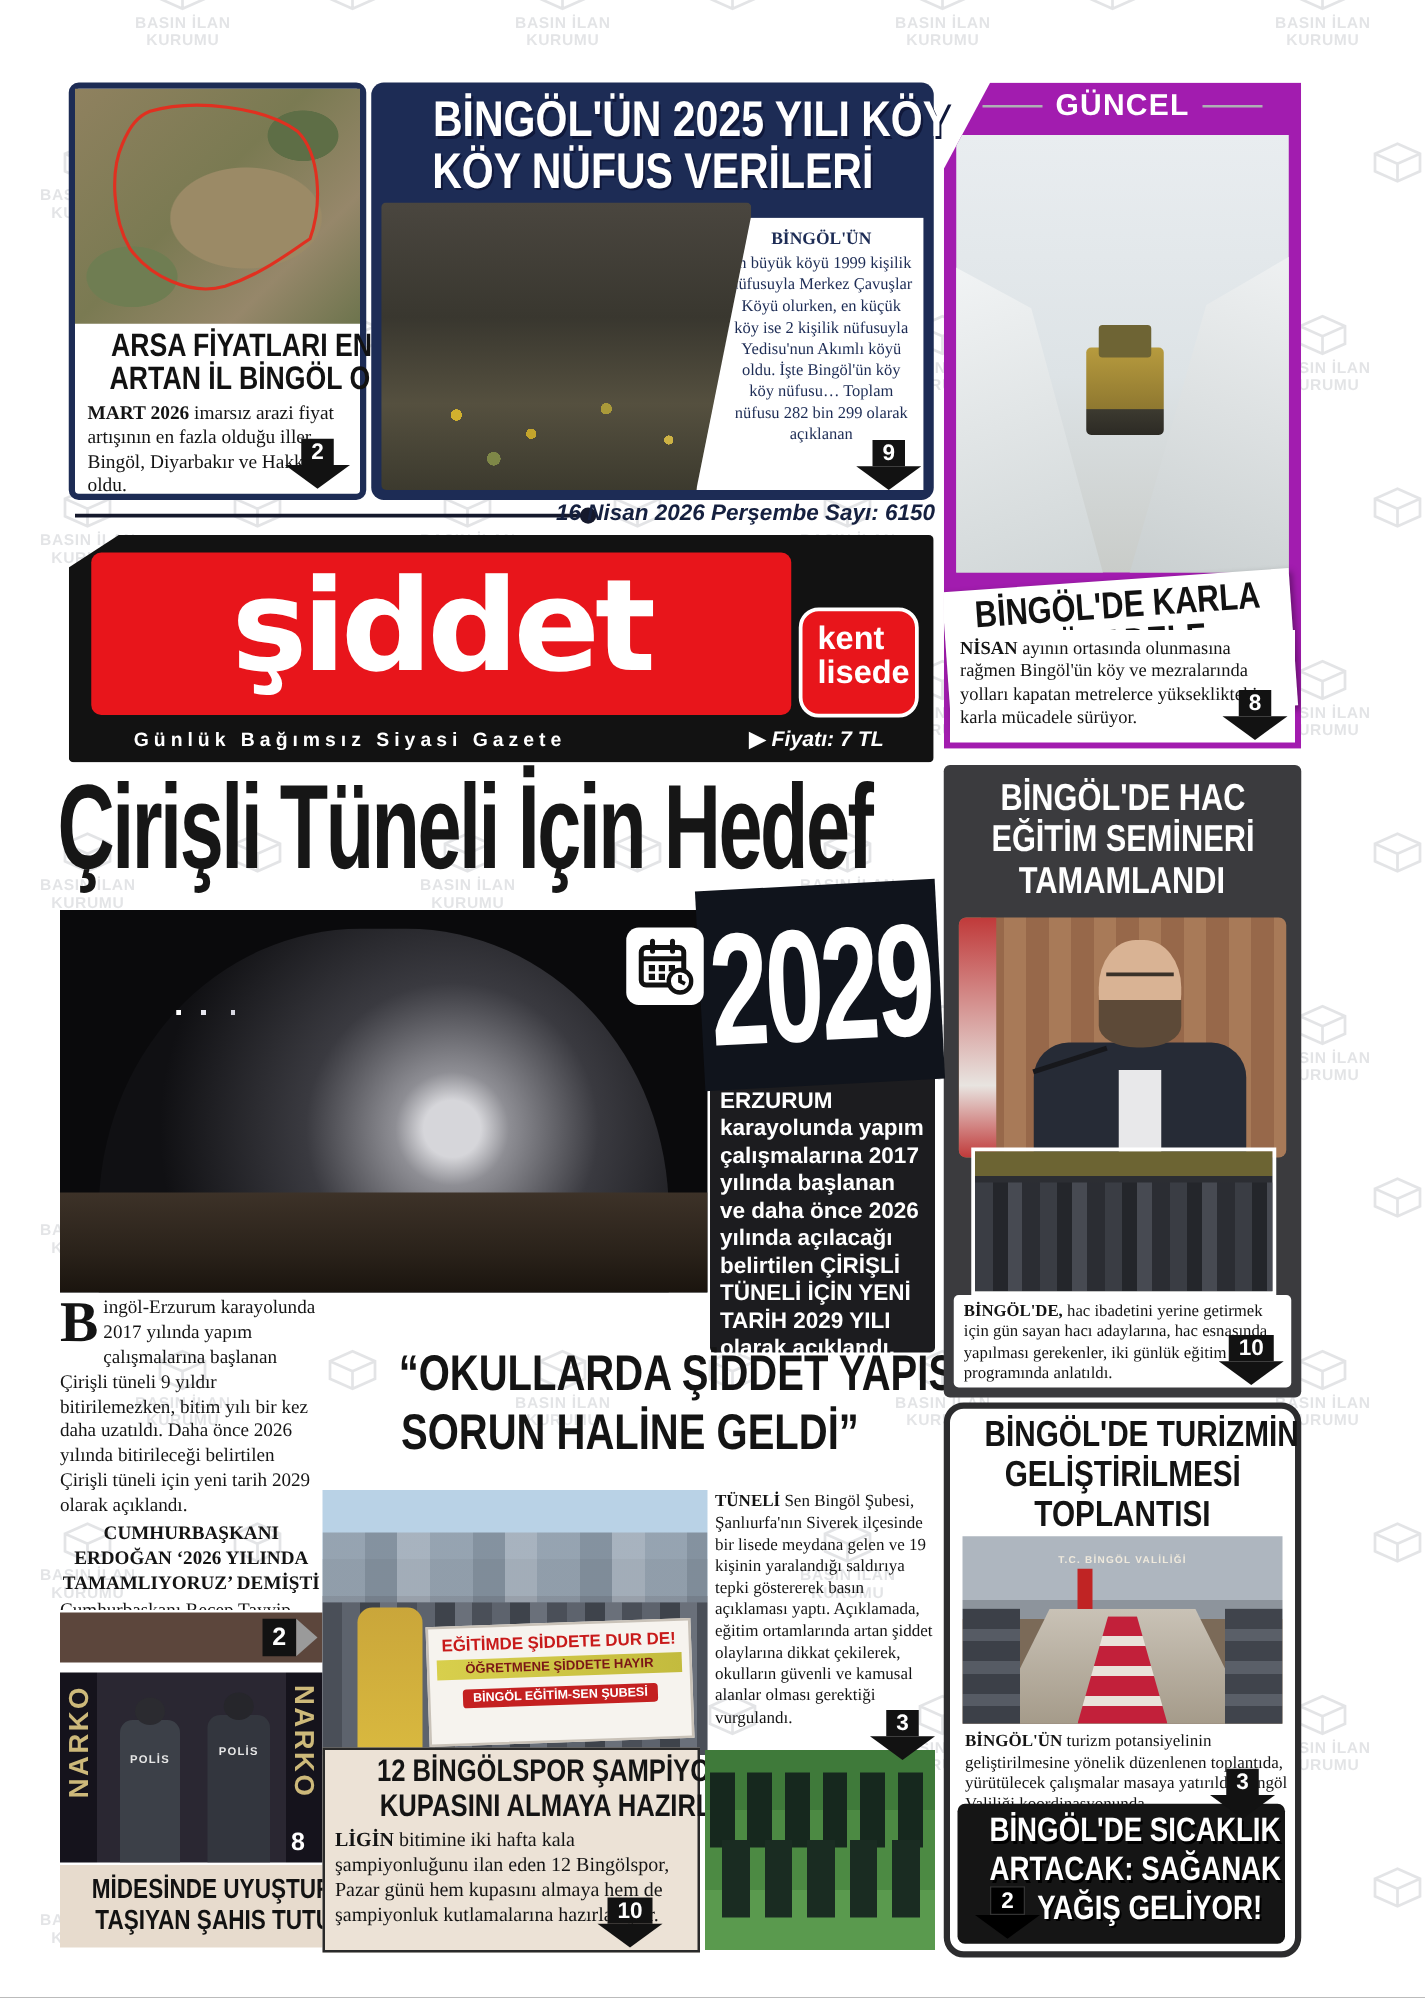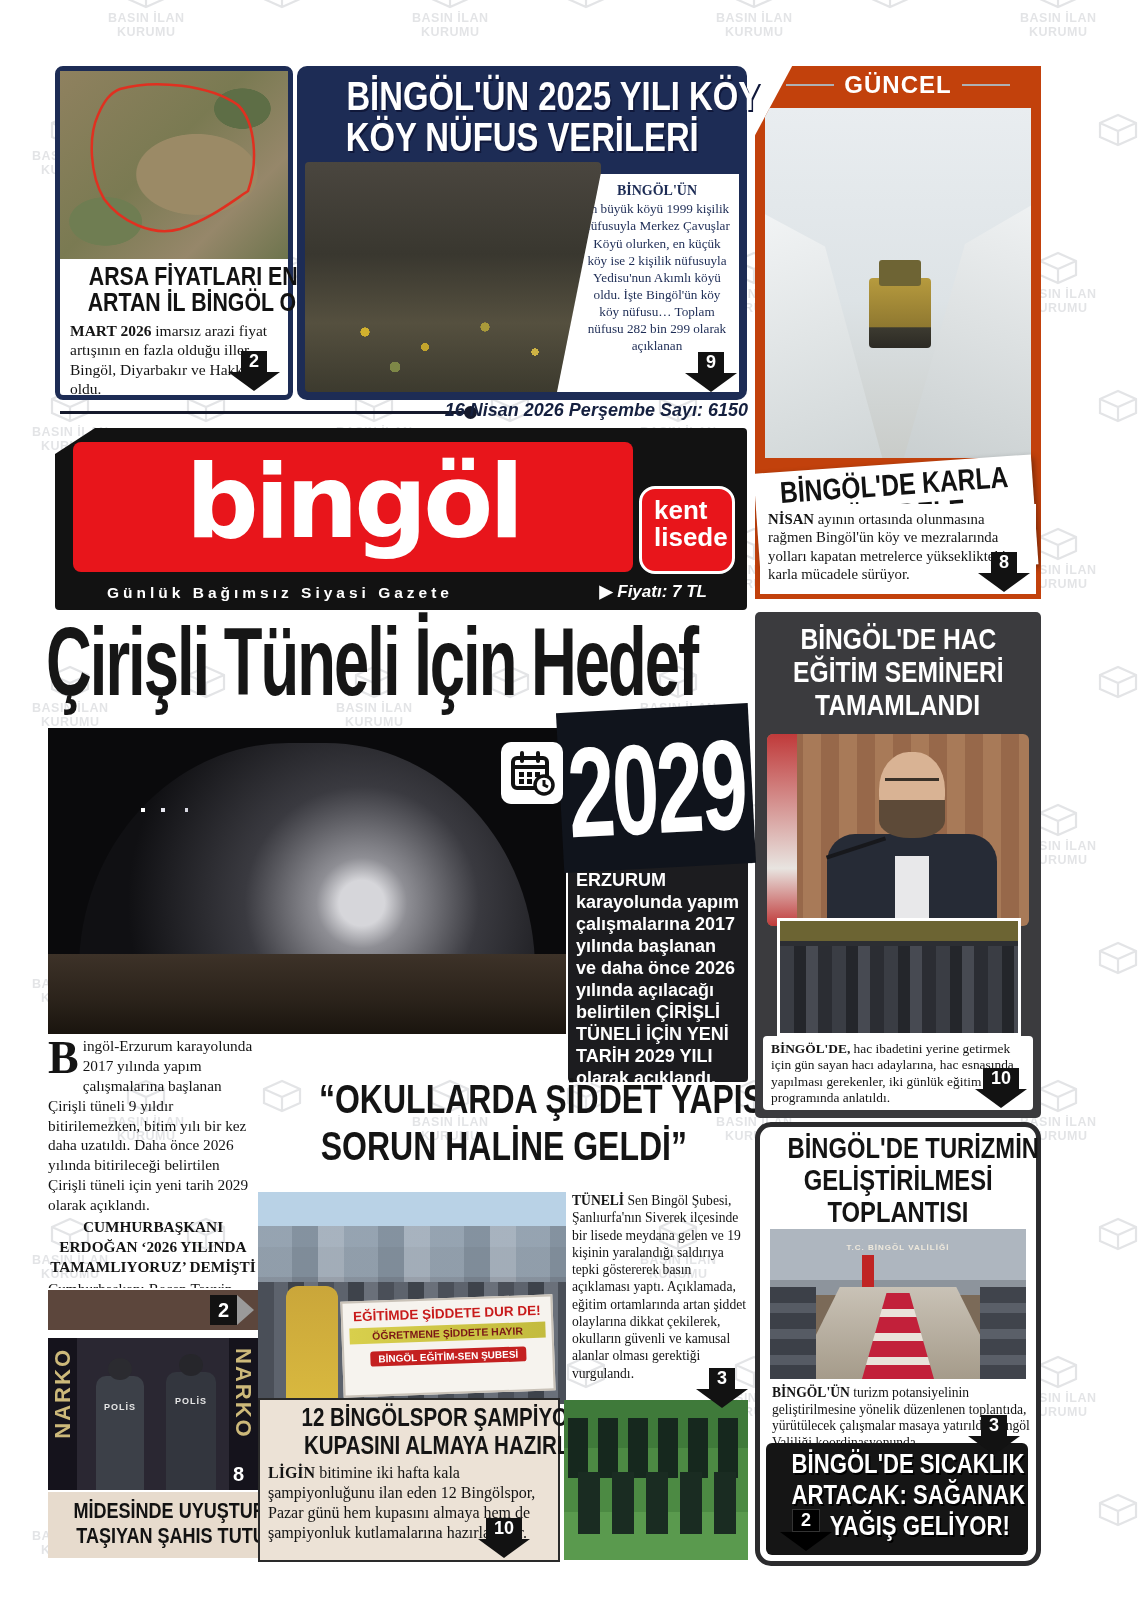--- a/index.html
+++ b/index.html
@@ -622,21 +622,21 @@
         <b style="font-size:14px;">BİNGÖL'ÜN</b><br>
         <span>en büyük köyü 1999 kişilik nüfusuyla Merkez Çavuşlar Köyü olurken, en küçük köy ise 2 kişilik nüfusuyla Yedisu'nun Akımlı köyü oldu. İşte Bingöl'ün köy köy nüfusu… Toplam nüfusu 282 bin 299 olarak açıklanan</span>
       </p>
       <div class="pa" style="right:2px;bottom:0;">
         <span class="pa-n">9</span>
         <span class="pa-t"></span>
       </div>
     </div>
   </div>
 
-  <div class="abs z" style="left:755px;top:66px;width:286px;height:533px;background:#c2410c;
+  <div class="abs z" style="left:755px;top:66px;width:286px;height:533px;background:#a21caf;
               clip-path:polygon(13% 0,100% 0,100% 100%,0 100%,0 13%);">
     <div style="display:flex;align-items:center;justify-content:center;gap:10px;height:38px;">
       <span style="width:48px;height:2px;background:#aeb0b4;"></span>
       <span style="color:#fff;font-weight:800;font-size:24px;letter-spacing:1px;">GÜNCEL</span>
       <span style="width:48px;height:2px;background:#aeb0b4;"></span>
     </div>
     <div style="position:absolute;left:10px;top:42px;width:266px;height:350px;overflow:hidden;background:linear-gradient(180deg,#e9edf0 0%,#dde3e6 55%,#c9ccc9 100%);">
       <div style="position:absolute;left:-30px;top:90px;width:150px;height:270px;background:linear-gradient(160deg,#f4f6f7,#cfd5d6);clip-path:polygon(0 0,60% 18%,100% 100%,0 100%);"></div>
       <div style="position:absolute;right:-30px;top:80px;width:160px;height:280px;background:linear-gradient(200deg,#f2f4f5,#c8cecf);clip-path:polygon(40% 20%,100% 0,100% 100%,0 100%);"></div>
       <div style="position:absolute;left:104px;top:170px;width:62px;height:70px;background:linear-gradient(180deg,#b79b3e,#8f7830 70%,#3c3a30 71%,#2c2a24);border-radius:4px;"></div>
@@ -662,21 +662,21 @@
   <div class="abs z" style="left:60px;top:400px;width:688px;height:26px;">
     <div style="position:absolute;left:0;top:11px;width:408px;height:3px;background:#15192c;"></div>
     <div style="position:absolute;left:404px;top:6px;width:13px;height:13px;border-radius:50%;background:#15192c;"></div>
     <span style="position:absolute;right:0;top:0;font-weight:800;font-style:italic;font-size:18px;color:#15203f;">16 Nisan 2026 Perşembe Sayı: 6150</span>
   </div>
 
   <div class="abs z" style="left:55px;top:428px;width:692px;height:182px;background:#121212;border-radius:4px;
               clip-path:polygon(0 26px,40px 0,100% 0,100% 100%,0 100%);">
     <div style="position:absolute;left:18px;top:14px;width:560px;height:130px;background:#e8151b;border-radius:8px;
                 display:flex;align-items:center;justify-content:center;">
-      <span style="font-family:'DejaVu Sans',sans-serif;font-weight:800;color:#fff;font-size:102px;letter-spacing:-4px;line-height:1;margin-top:-10px;">bingöl</span>
+      <span style="font-family:'DejaVu Sans',sans-serif;font-weight:800;color:#fff;font-size:102px;letter-spacing:-4px;line-height:1;margin-top:-10px;">şiddet</span>
     </div>
     <div style="position:absolute;right:12px;top:58px;width:96px;height:88px;background:#e8151b;border:3px solid #fff;border-radius:16px;
                 color:#fff;font-weight:800;font-size:26px;line-height:1.05;padding:8px 0 0 12px;">
       <span>kent</span><br>
       <span>lisede</span>
     </div>
     <span style="position:absolute;left:52px;bottom:8px;color:#fff;font-weight:700;font-size:15.5px;letter-spacing:4px;">Günlük Bağımsız Siyasi Gazete</span>
     <span style="position:absolute;right:40px;bottom:8px;color:#fff;font-weight:800;font-style:italic;font-size:17px;">
       <span style="font-style:normal;">▶ </span><span>Fiyatı: 7 TL</span>
     </span>

